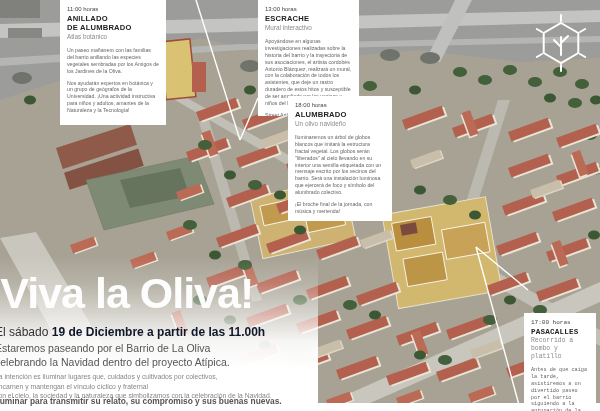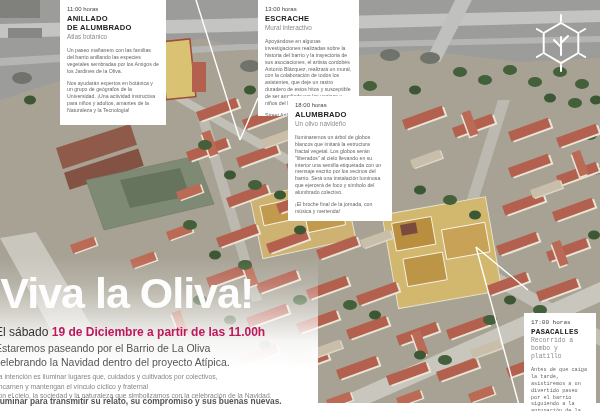--- a/index.html
+++ b/index.html
@@ -31,21 +31,21 @@
       rgba(255,255,255,0.9) 55%,
       #ffffff 72%);
   }
   .bottom-bar{position:absolute;left:0;top:403px;width:600px;height:8px;background:#ffffff;}
   .main-title{
     position:absolute;left:-13px;top:272px;width:340px;
     font-size:43px;font-weight:bold;color:rgba(255,255,255,0.97);
     letter-spacing:-1px;white-space:nowrap;line-height:1;
   }
   .date-line{position:absolute;left:-5px;top:325px;font-size:12px;color:#333;white-space:nowrap;}
-  .date-line b{font-weight:bold;color:#be185d;}
+  .date-line b{font-weight:bold;color:#0f172a;}
   .sub-line{position:absolute;left:-5px;font-size:10.5px;color:#555;white-space:nowrap;}
   #sub-line-1{top:342px;}
   #sub-line-2{top:356px;}
   .small-lines{position:absolute;left:-5px;top:372px;font-size:6.8px;color:#868686;line-height:1.4;white-space:nowrap;}
   .closing-line{position:absolute;left:-5px;top:396px;font-size:8.4px;font-weight:bold;color:#555;white-space:nowrap;}
   .leader-svg{position:absolute;left:0;top:0;width:600px;height:411px;pointer-events:none;}
   .logo{position:absolute;left:531px;top:12px;width:60px;height:62px;}
 </style>
 </head>
 <body>

